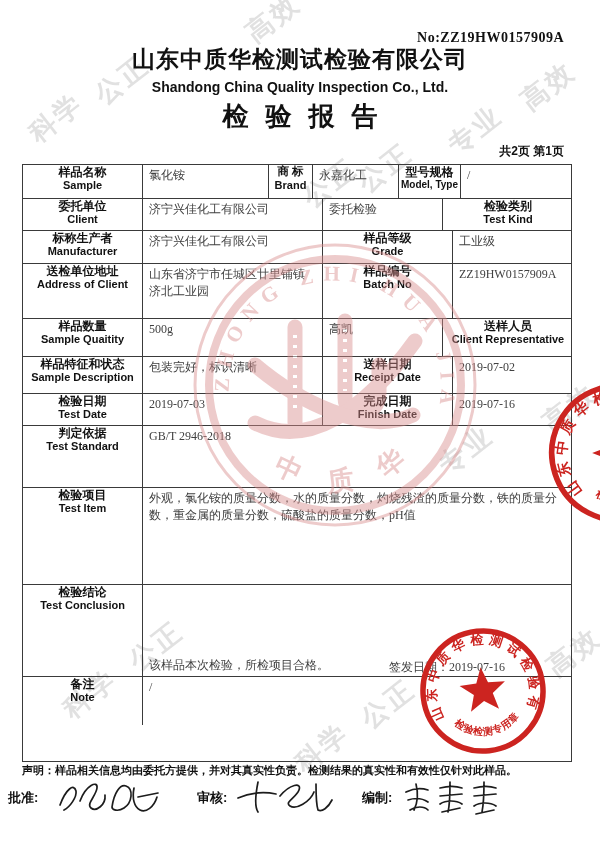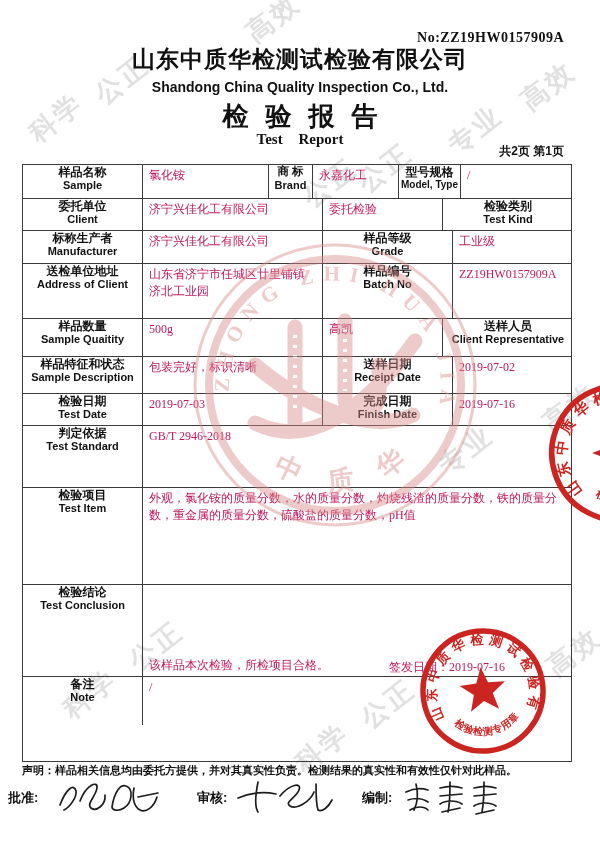--- a/index.html
+++ b/index.html
@@ -25,21 +25,21 @@
   .report-table{position:absolute;left:22px;top:164px;width:550px;height:598px;
                 border:1px solid #3a3a3a;box-sizing:border-box;display:flex;flex-direction:column;}
   .trow{display:flex;flex:none;border-bottom:1px solid #3a3a3a;box-sizing:border-box;min-height:0;}
   .trow:last-child{border-bottom:none;}
   .cell{border-right:1px solid #3a3a3a;box-sizing:border-box;display:flex;flex-direction:column;
         justify-content:flex-start;overflow:hidden;flex:none;}
   .cell:last-child{border-right:none;}
   .label{align-items:center;text-align:center;font-weight:bold;line-height:1.2;}
   .label .cn{font-size:12px;}
   .label .en{font-size:11px;line-height:1.15;}
-  .value{font-family:"Liberation Serif","DejaVu Serif",serif;font-size:12px;color:#be185d;
+  .value{font-family:"Liberation Serif","DejaVu Serif",serif;font-size:12px;color:#404040;
          padding:2px 6px;white-space:pre-line;line-height:1.4;}
   .value.top-pad{justify-content:flex-end;padding-top:20px;}
   .conclusion-cell{position:relative;}
   .sign-date{position:absolute;top:74px;left:246px;font-family:"Liberation Serif","DejaVu Serif",serif;
              font-size:12px;white-space:nowrap;}
   
   .center-logo{position:absolute;left:192px;top:242px;opacity:.45;pointer-events:none;}
   
   .seal{position:absolute;pointer-events:none;}
   .seal-main{left:405px;top:613px;transform:rotate(-6deg);}
@@ -67,21 +67,20 @@
   <span class="wm-word" style="left:60px;top:676px">科学</span>
   <span class="wm-word" style="left:126px;top:628px">公正</span>
   <span class="wm-word" style="left:292px;top:730px">科学</span>
   <span class="wm-word" style="left:358px;top:686px">公正</span>
   <span class="wm-word" style="left:544px;top:634px">高效</span>
 
   <div class="report-no">No:ZZ19HW0157909A</div>
   <div class="company-cn">山东中质华检测试检验有限公司</div>
   <div class="company-en">Shandong China Quality Inspection Co., Ltd.</div>
   <div class="title-cn">检验报告</div>
-  <div class="title-en">Test Report</div>
   <div class="page-info">共2页 第1页</div>
 
   <div class="report-table">
 
     <div class="trow" style="height:34px">
       <div class="cell label" style="width:120px">
         <span class="cn">样品名称</span>
         <span class="en">Sample</span>
       </div>
       <div class="cell value" style="width:126px">氯化铵</div>

